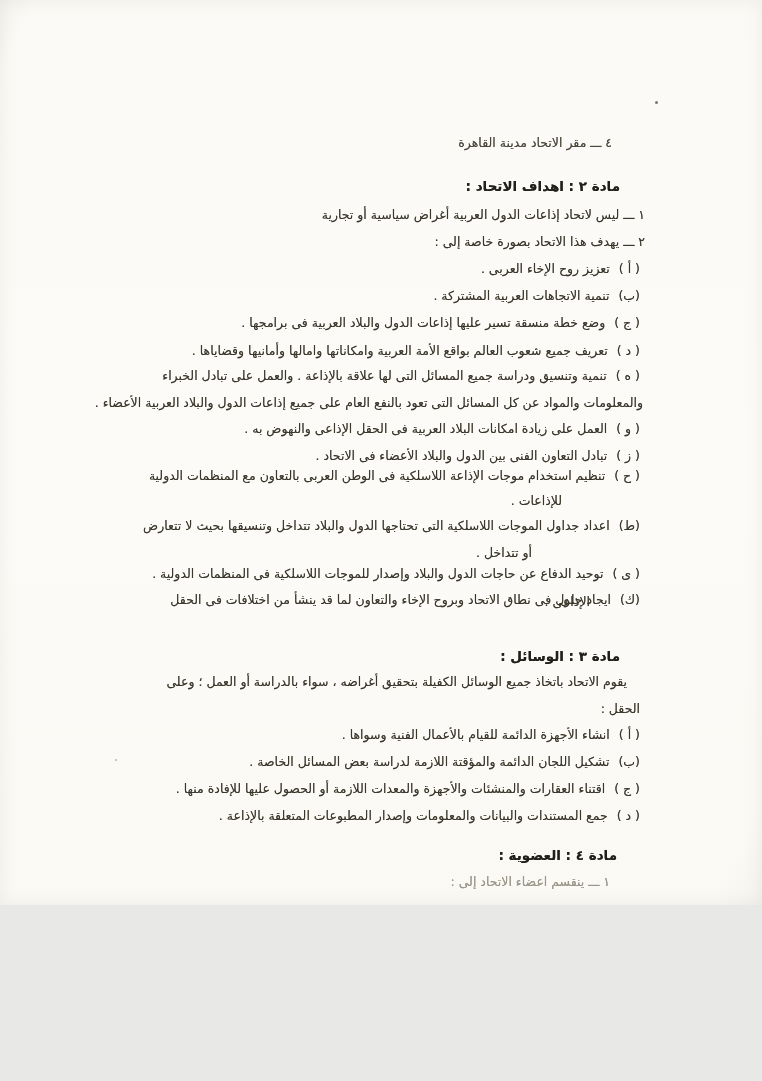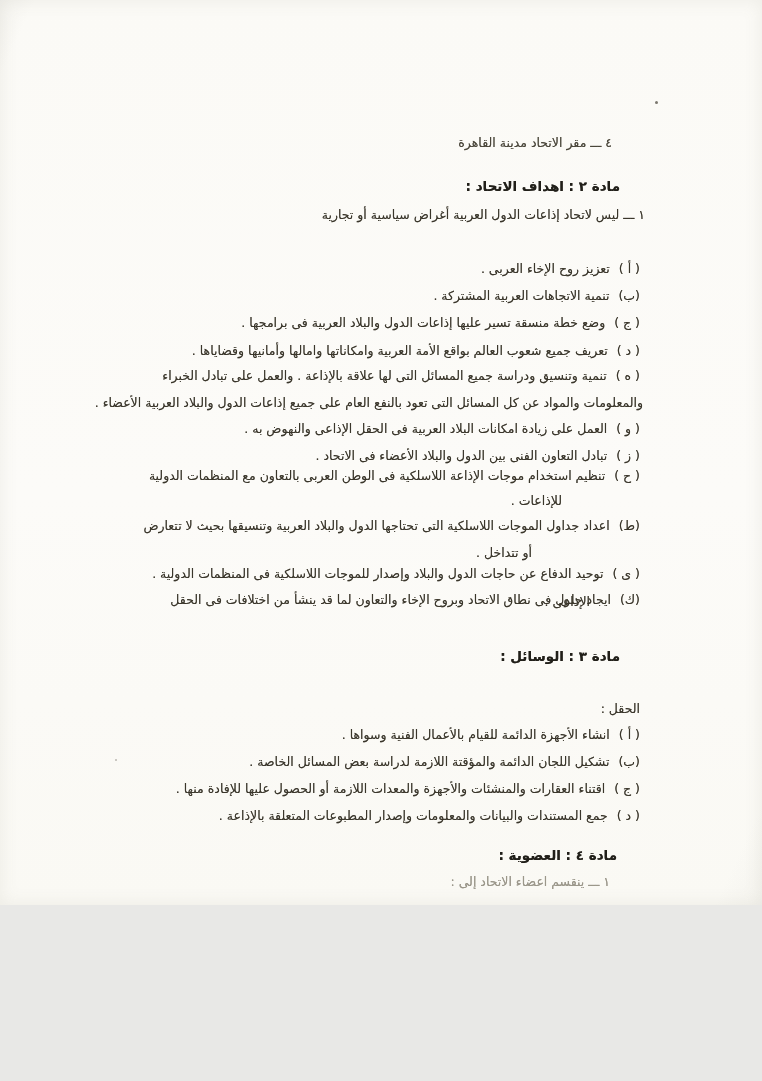--- a/index.html
+++ b/index.html
@@ -71,20 +71,21 @@
 <body>
 
 <div class="page">
 
   <div class="ln soft" style="top:133px; right:150px;">٤ ـــ مقر الاتحاد مدينة القاهرة</div>
 
   <div class="ln hd" style="top:176px; right:142px;">مادة ٢ : اهداف الاتحاد :</div>
 
   <div class="ln" style="top:205px; right:117px;text-align:right;">١ ـــ ليس لاتحاد إذاعات الدول العربية أغراض سياسية أو تجارية</div>
 
+  <div class="ln" style="top:232px; right:117px;">٢ ـــ يهدف هذا الاتحاد بصورة خاصة إلى :</div>
 
   <div class="ln" style="top:259px; right:122px;">
     <span class="mk">( أ )</span><span>تعزيز روح الإخاء العربى .</span>
   </div>
 
   <div class="ln" style="top:286px; right:122px;">
     <span class="mk">(ب)</span><span>تنمية الاتجاهات العربية المشتركة .</span>
   </div>
 
   <div class="ln" style="top:313px; right:122px;">
@@ -107,35 +108,36 @@
   <div class="ln" style="top:446px; right:122px;">
     <span class="mk">( ز )</span><span>تبادل التعاون الفنى بين الدول والبلاد الأعضاء فى الاتحاد .</span>
   </div>
 
   <div class="ln" style="top:466px; right:122px;">
     <span class="mk">( ح )</span><span>تنظيم استخدام موجات الإذاعة اللاسلكية فى الوطن العربى بالتعاون مع المنظمات الدولية</span>
   </div>
   <div class="ln" style="top:491px; right:200px;">للإذاعات .</div>
 
   <div class="ln" style="top:516px; right:122px;">
-    <span class="mk">(ط)</span><span>اعداد جداول الموجات اللاسلكية التى تحتاجها الدول والبلاد العربية وتنسيقها بحيث لا تتعارض</span>
+    <span class="mk">(ط)</span><span>اعداد جداول الموجات اللاسلكية التى تحتاجها الدول والبلاد تتداخل وتنسيقها بحيث لا تتعارض</span>
   </div>
   <div class="ln" style="top:543px; right:230px;">أو تتداخل .</div>
 
   <div class="ln" style="top:564px; right:122px;">
     <span class="mk">( ى )</span><span>توحيد الدفاع عن حاجات الدول والبلاد وإصدار للموجات اللاسلكية فى المنظمات الدولية .</span>
   </div>
 
   <div class="ln" style="top:590px; right:122px;">
     <span class="mk">(ك)</span><span>ايجاد حلول فى نطاق الاتحاد وبروح الإخاء والتعاون لما قد ينشأ من اختلافات فى الحقل</span>
   </div>
   <div class="ln" style="top:592px; right:172px;">الإذاعى .</div>
 
   <div class="ln hd" style="top:646px; right:142px;">مادة ٣ : الوسائل :</div>
 
+  <div class="ln" style="top:672px; right:135px;">يقوم الاتحاد باتخاذ جميع الوسائل الكفيلة بتحقيق أغراضه ، سواء بالدراسة أو العمل ؛ وعلى</div>
   <div class="ln" style="top:699px; right:122px;">الحقل :</div>
 
   <div class="ln" style="top:725px; right:122px;">
     <span class="mk">( أ )</span><span>انشاء الأجهزة الدائمة للقيام بالأعمال الفنية وسواها .</span>
   </div>
 
   <div class="ln" style="top:752px; right:122px;">
     <span class="mk">(ب)</span><span>تشكيل اللجان الدائمة والمؤقتة اللازمة لدراسة بعض المسائل الخاصة .</span>
   </div>
 

